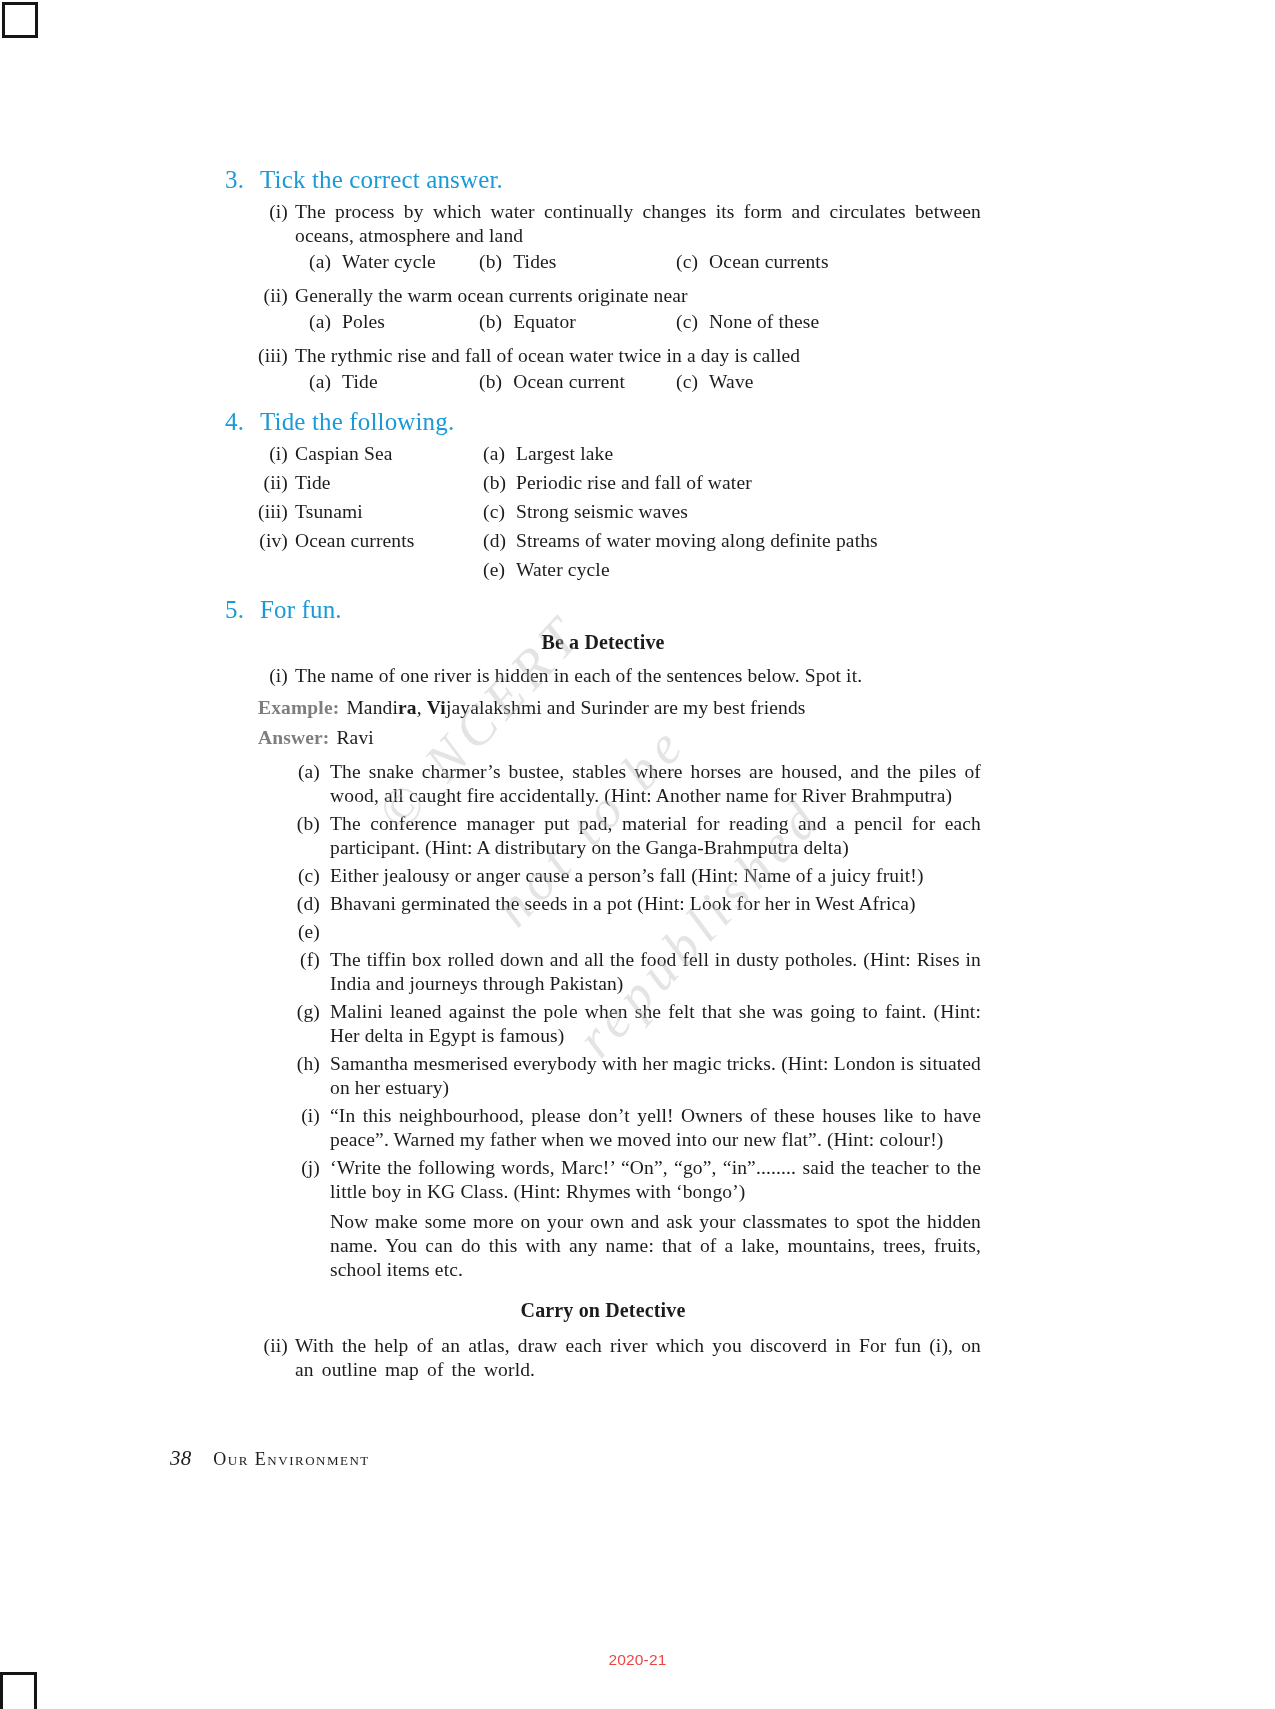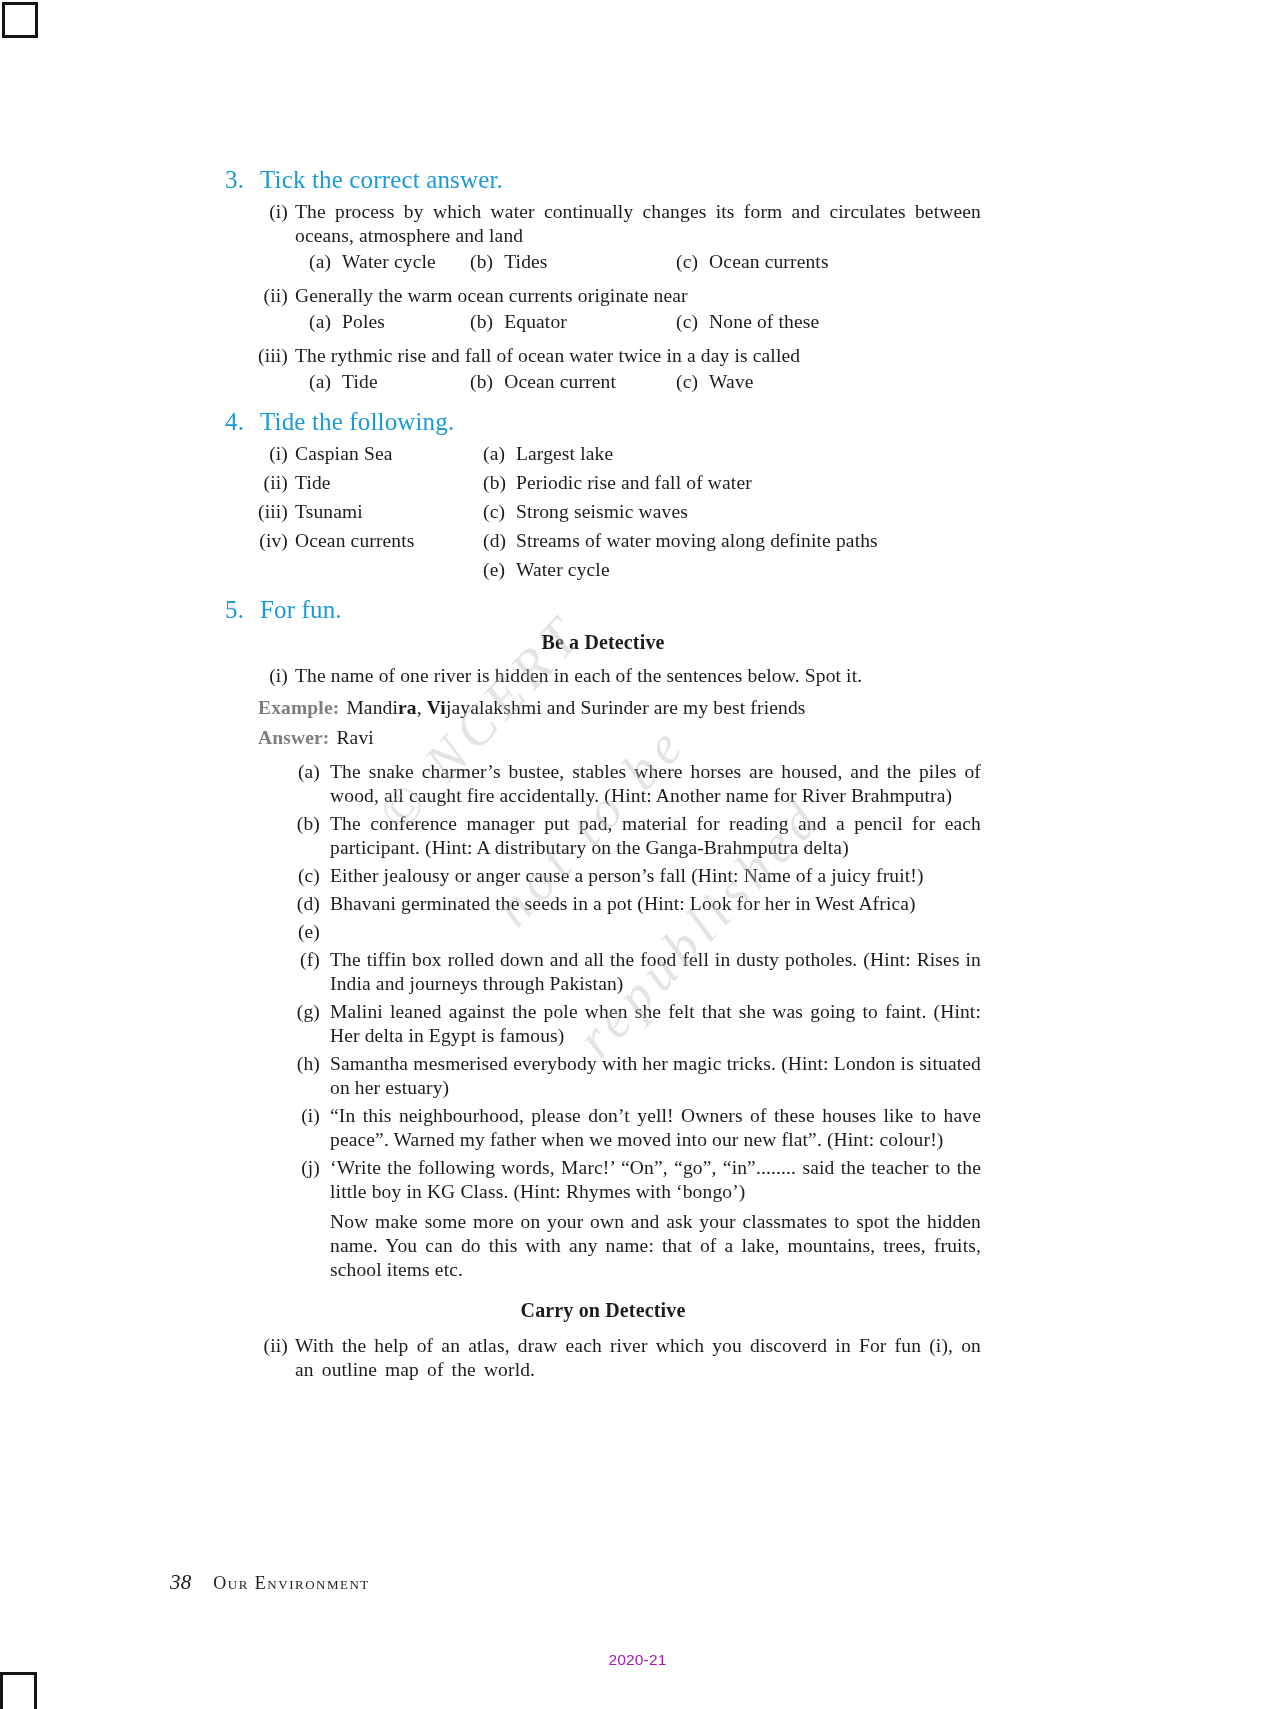--- a/index.html
+++ b/index.html
@@ -32,43 +32,43 @@
   .mt16{margin-top:16px;}
   
   .hang{display:grid;grid-template-columns:63px 1fr;column-gap:7px;}
   .hang .lbl{text-align:right;white-space:nowrap;}
   .jt{text-align:justify;}
   .q3-item{margin-bottom:2px;}
   .q3-opts{position:relative;height:24px;margin:2px 0 10px 0;}
   .q3-opt{position:absolute;top:0;white-space:nowrap;}
   .q3-opt .optxt{margin-left:11px;}
   .opt-0{left:84px;}
-  .opt-1{left:245px;}
+  .opt-1{left:254px;}
   .opt-2{left:451px;}
   .q4-row{display:flex;margin-bottom:5px;}
   .q4-left{width:258px;display:grid;grid-template-columns:63px 1fr;column-gap:7px;}
   .q4-left .lbl{text-align:right;white-space:nowrap;}
   .q4-right{flex:1;display:grid;grid-template-columns:24px 1fr;column-gap:9px;}
   .subtitle{text-align:center;font-weight:700;font-size:20px;margin:8px 0 10px 0;}
   .sub2{margin-top:16px;margin-bottom:12px;}
   .q5-intro{margin-bottom:8px;}
   .example-line{margin:0 0 6px 33px;}
   .answer-line{margin:0 0 10px 33px;}
   .glabel{color:var(--gray-label);font-weight:700;margin-right:7px;}
   .b{font-weight:700;}
   .q5-item{display:grid;grid-template-columns:95px 1fr;column-gap:10px;margin-bottom:4px;}
   .q5-item .lbl{text-align:right;white-space:nowrap;}
   .closing{margin:6px 0 0 105px;}
   .item2 .jt{word-spacing:3px;}
   
-  .footer{position:absolute;left:170px;top:1570px;z-index:1;}
+  .footer{position:absolute;left:170px;top:1446px;z-index:1;}
   .footer .pgnum{font-style:italic;font-size:21px;margin-right:22px;}
   .footer .book{font-variant:small-caps;font-size:18px;letter-spacing:1.5px;}
   .year{position:absolute;left:0;right:0;top:1648px;text-align:center;
-        font-family:"Liberation Sans","DejaVu Sans",sans-serif;font-size:15.5px;color:#a21caf;z-index:1;}
+        font-family:"Liberation Sans","DejaVu Sans",sans-serif;font-size:15.5px;color:#ef4444;z-index:1;}
 </style>
 </head>
 <body>
 
 <div class="page">
 
   <div class="crop-tl"></div>
   <div class="crop-bl"></div>
 
   <div class="watermark">

